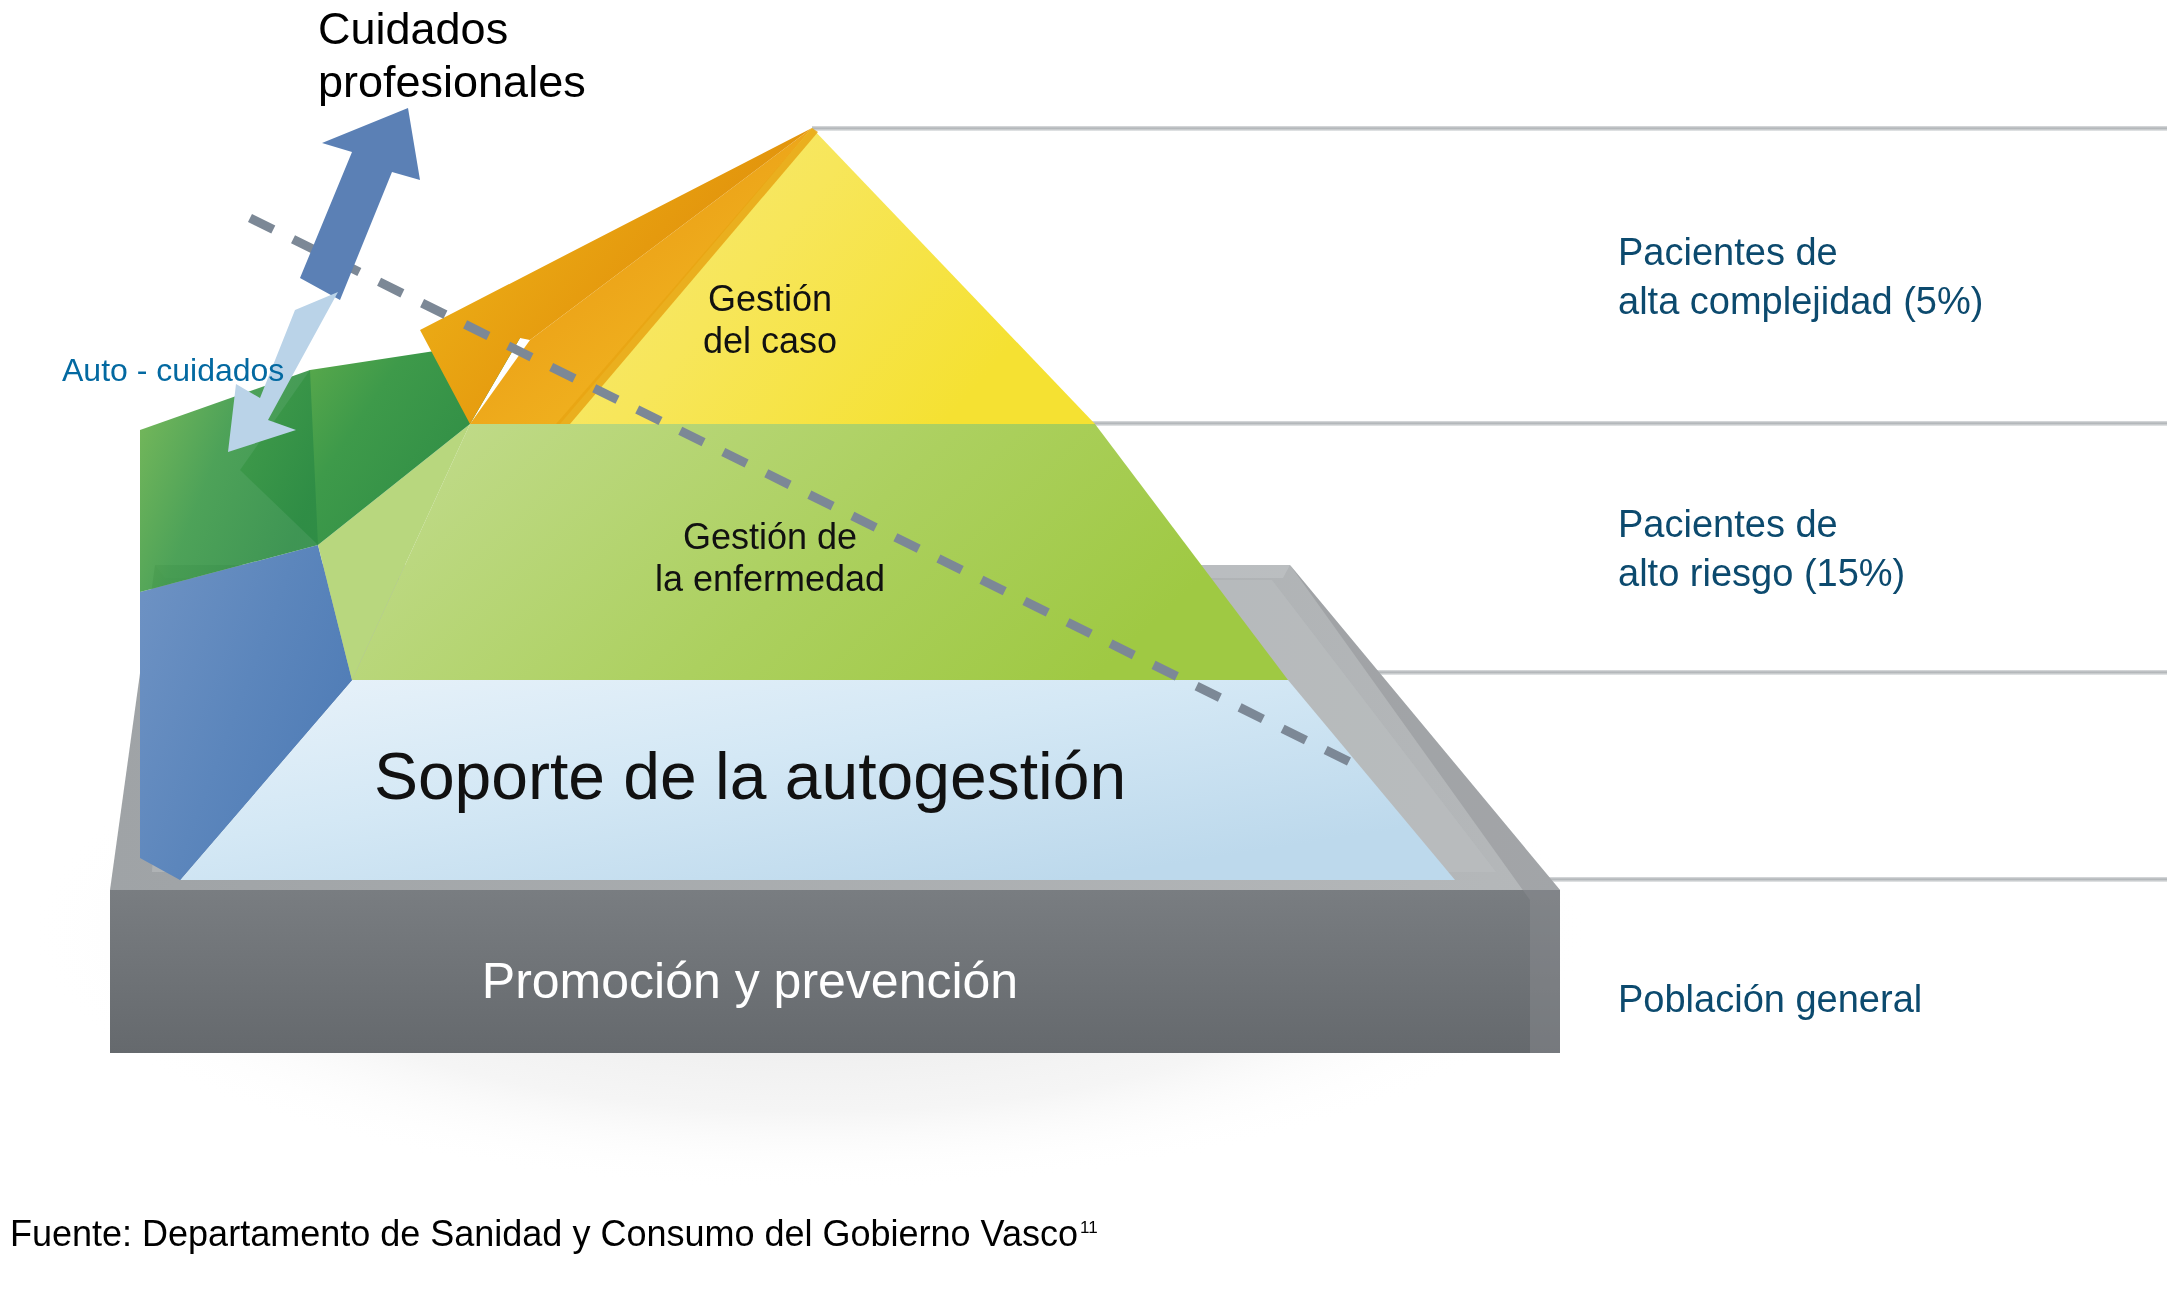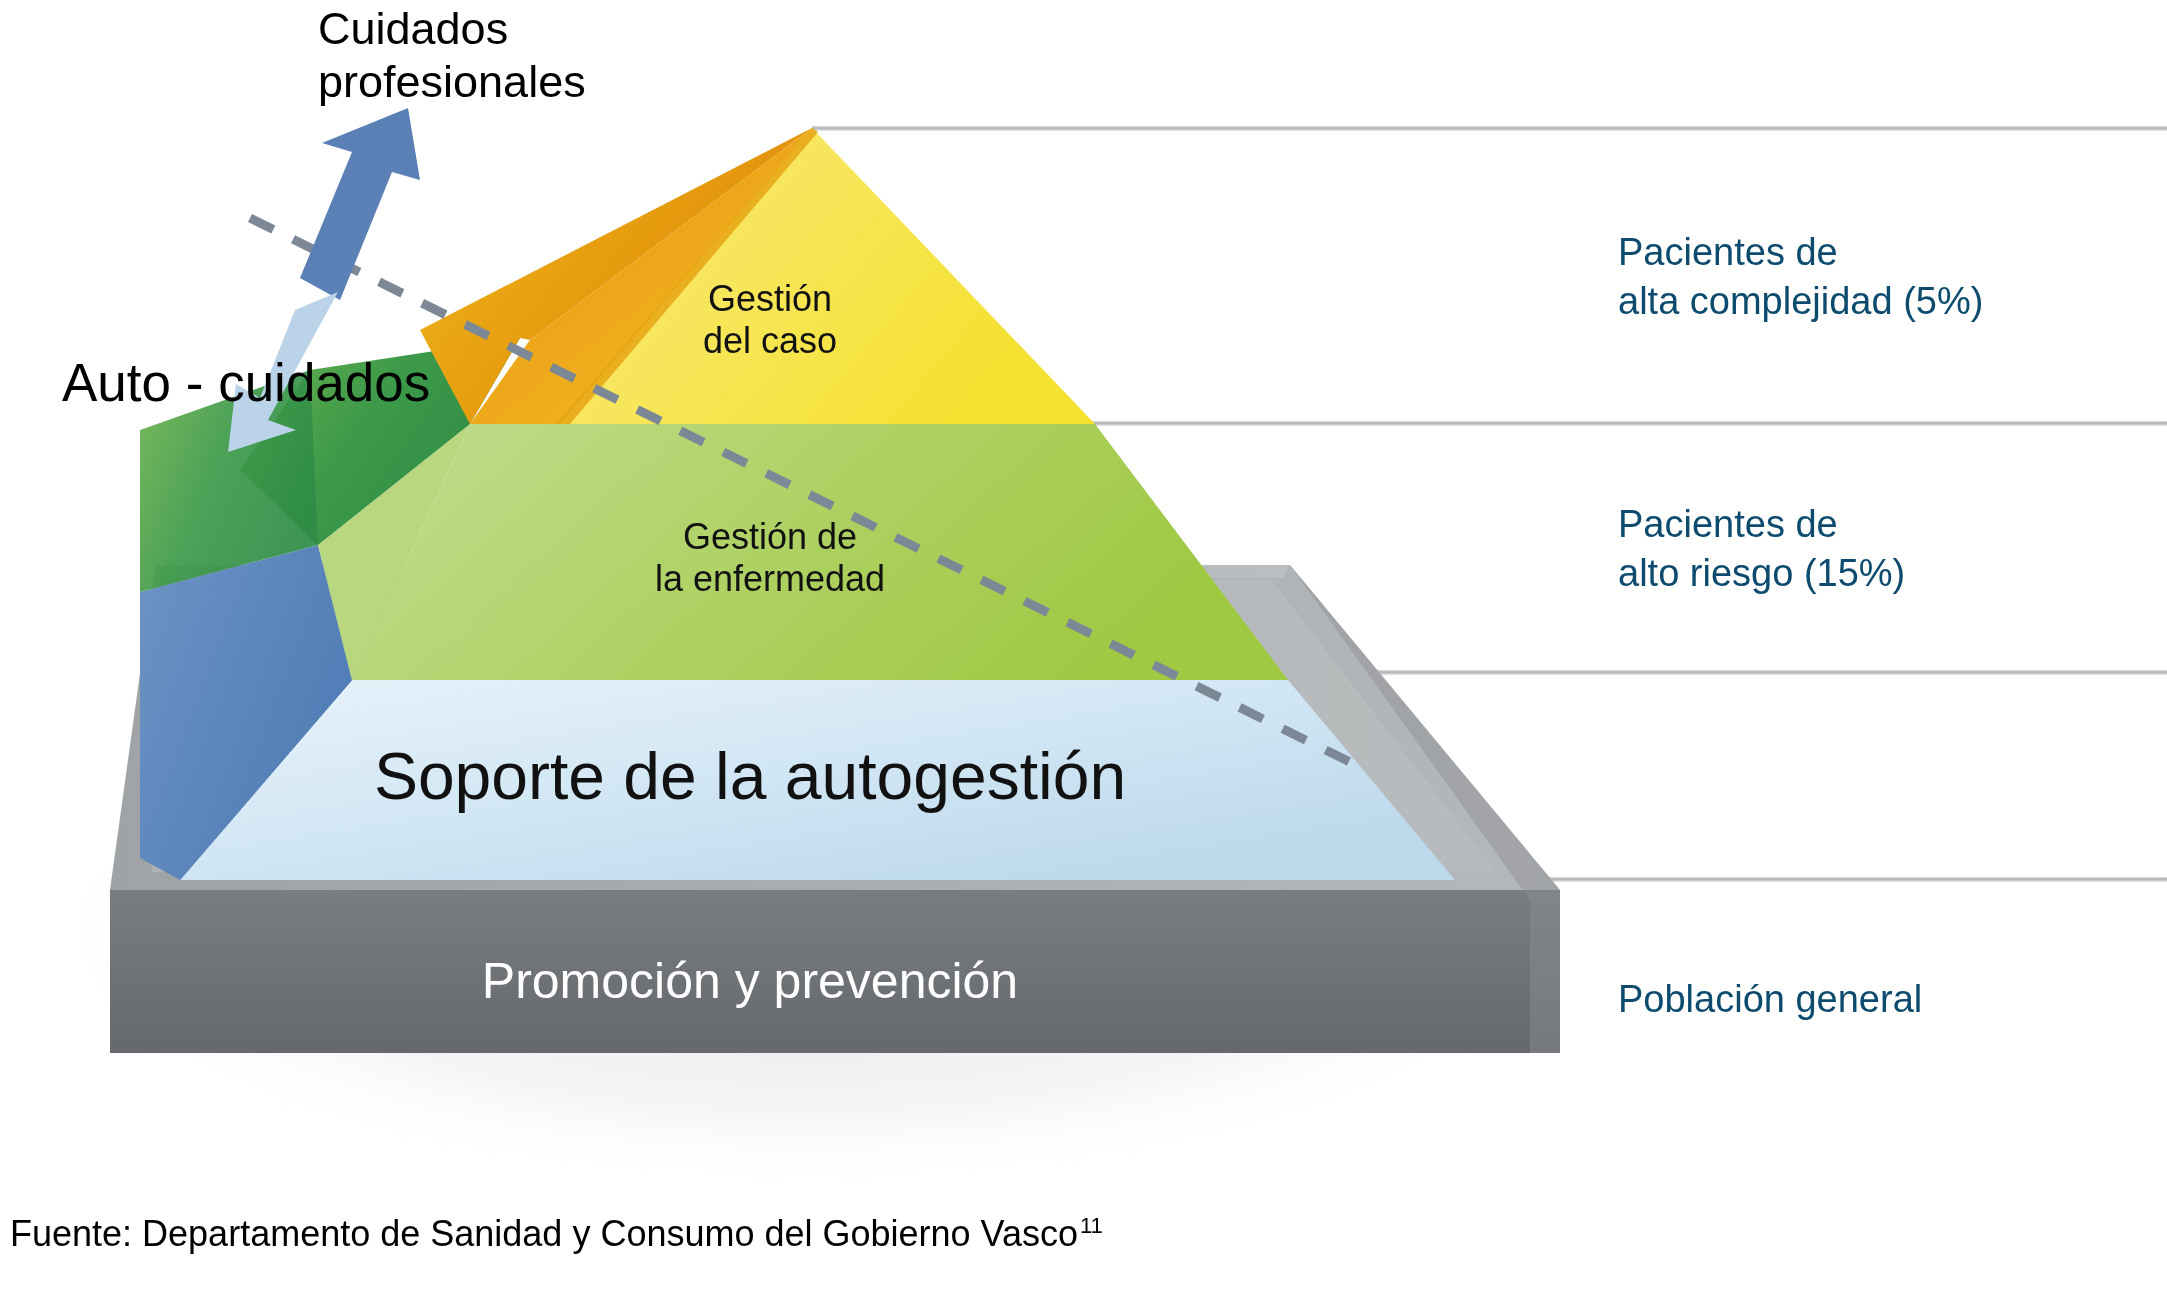--- a/index.html
+++ b/index.html
@@ -30,22 +30,22 @@
     white-space: pre-line;
   }
   
   #label-cuidados-profesionales {
     left: 318px; top: 2px;
     font-size: 45px;
     color: #000;
   }
   #label-auto-cuidados {
     left: 62px; top: 352px;
-    font-size: 53px;
-    color: #000000;
+    font-size: 32px;
+    color: #0369a1;
   }
   
   .tier-label {
     position: absolute;
     text-align: center;
     line-height: 1.16;
     white-space: pre-line;
     font-size: 36px;
     color: #111;
   }
@@ -70,21 +70,21 @@
   #seg-label-3 { left: 1618px; top: 975px; }
 
   
   #footer-source {
     position: absolute;
     left: 10px; top: 1213px;
     font-size: 36px;
     color: #000;
   }
   #footer-source .sup {
-    font-size: 22px;
+    font-size: 17px;
     vertical-align: super;
     margin-left: 2px;
   }
 </style>
 </head>
 <body>
 
 <div id="stage">
 
   <svg class="art" viewBox="0 0 2167 1306" xmlns="http://www.w3.org/2000/svg">

